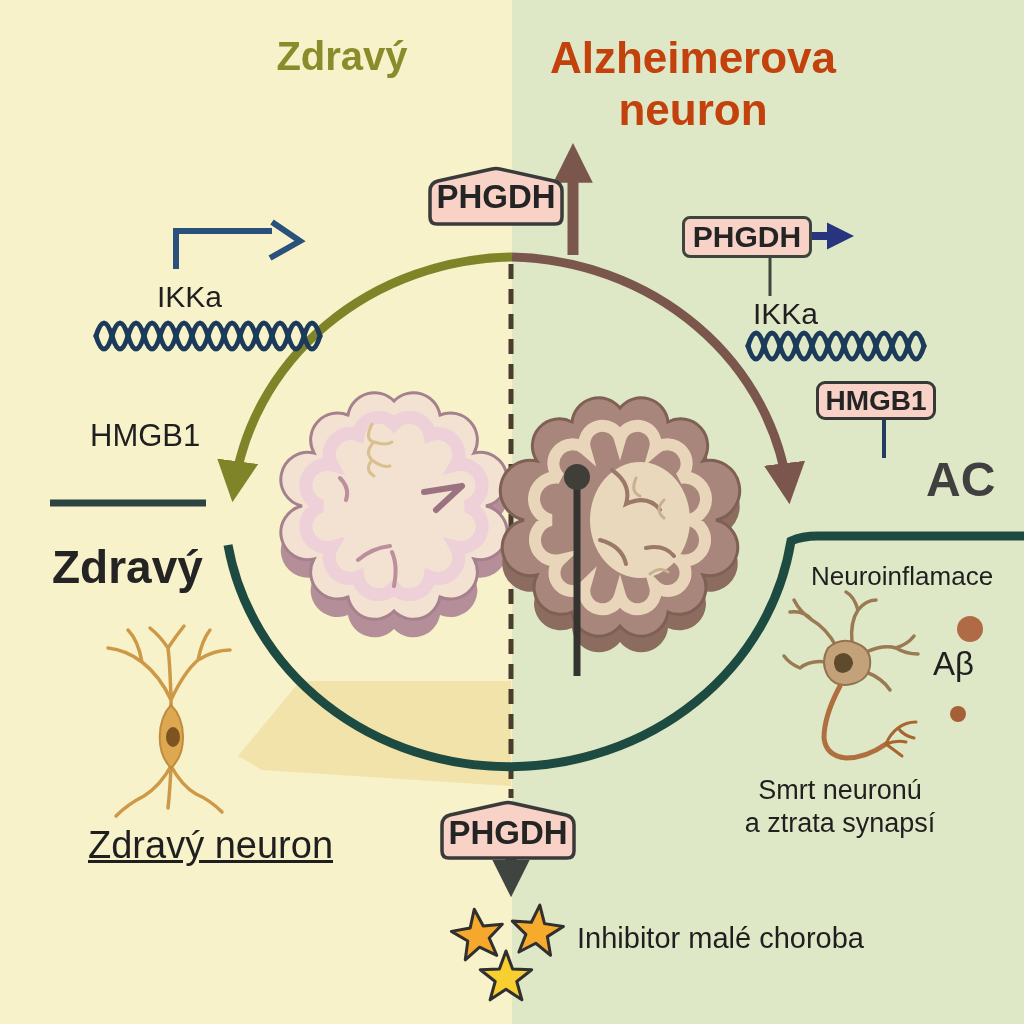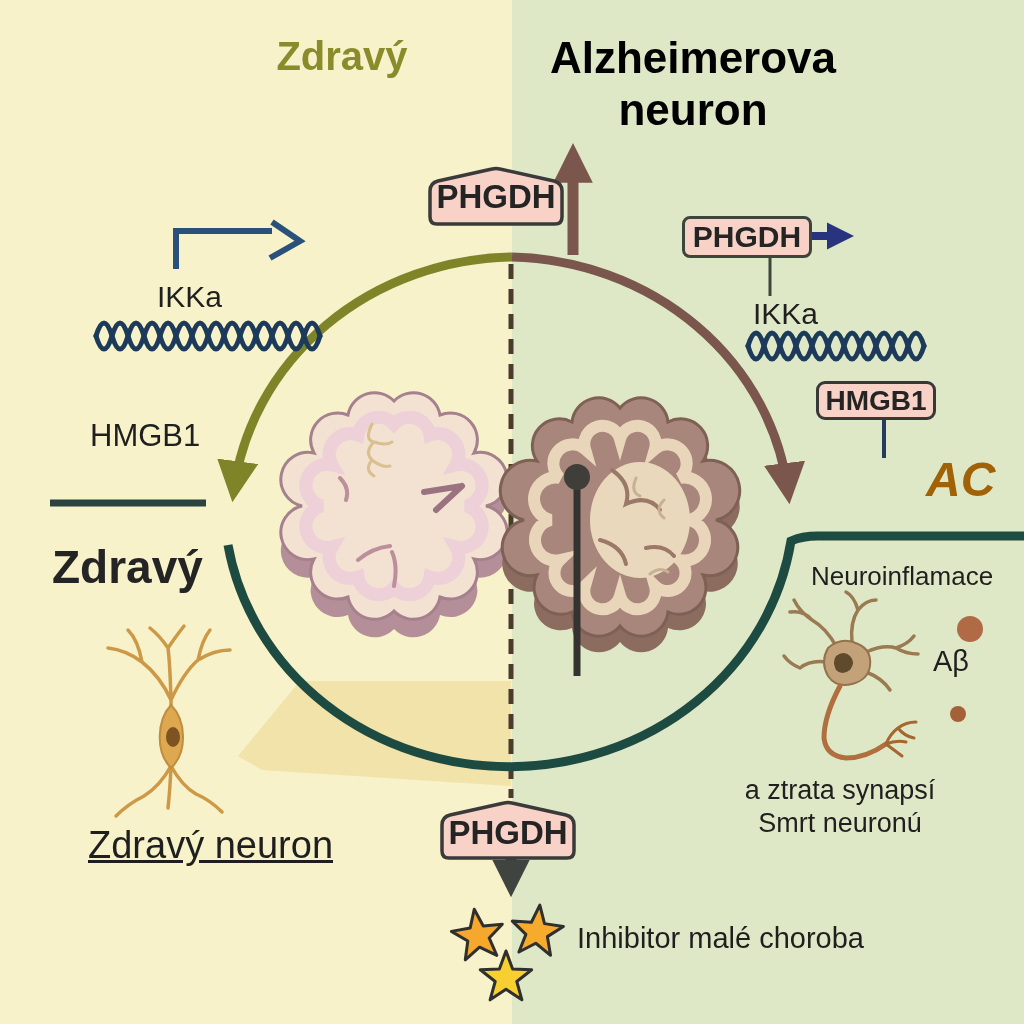--- a/index.html
+++ b/index.html
@@ -4,35 +4,35 @@
 <style>
   html,body{margin:0;padding:0;}
   body{width:1024px;height:1024px;overflow:hidden;font-family:"Liberation Sans",sans-serif;}
   #stage{position:relative;width:1024px;height:829px;background:#f7f2c9;}
   .bg-half{position:absolute;top:0;height:1024px;}
   #bg-left{left:0;width:512px;background:#f7f2c9;}
   #bg-right{left:512px;width:512px;background:#dfe8c6;}
   svg.overlay{position:absolute;left:0;top:0;}
   .lbl{position:absolute;color:#1f1f1f;white-space:nowrap;}
   .title-left{left:272px;top:34px;width:140px;text-align:center;font-size:40px;font-weight:700;color:#8a8c2c;}
-  .title-right{left:543px;top:32px;width:300px;text-align:center;font-size:44px;font-weight:700;color:#000000;line-height:52px;}
+  .title-right{left:543px;top:32px;width:300px;text-align:center;font-size:44px;font-weight:700;color:#c2410c;line-height:52px;}
   .ikka-left{left:157px;top:280px;font-size:30px;font-weight:500;}
   .hmgb1-left{left:90px;top:418px;font-size:31px;font-weight:500;}
   .zdravy-big{left:52px;top:540px;font-size:46px;font-weight:700;color:#242424;}
   .zdravy-neuron{left:88px;top:824px;font-size:38px;font-weight:400;text-decoration:underline;}
   .penta-label{position:absolute;width:140px;text-align:center;font-size:33px;font-weight:600;color:#242424;}
   .penta-top{left:426px;top:178px;}
   .penta-bottom{left:438px;top:814px;}
   .pink-box{position:absolute;background:#f8d2c7;border:3px solid #3c463c;display:flex;align-items:center;justify-content:center;font-weight:600;color:#242424;}
   .phgdh-right{left:682px;top:216px;width:124px;height:36px;border-radius:8px;font-size:30px;}
   .hmgb1-right{left:816px;top:381px;width:114px;height:33px;border-radius:9px;font-size:28px;border-color:#383838;}
   .ikka-right{left:753px;top:297px;font-size:30px;font-weight:500;}
-  .ac-label{left:926px;top:452px;font-size:48px;font-weight:700;color:#a16207;font-style:italic;}
+  .ac-label{left:926px;top:452px;font-size:48px;font-weight:700;color:#404040;}
   .neuroinflamace{left:811px;top:561px;font-size:26px;font-weight:500;text-align:right;}
-  .abeta{left:933px;top:645px;font-size:29px;font-weight:500;}
+  .abeta{left:933px;top:645px;font-size:33px;font-weight:500;}
   .smrt{left:730px;top:774px;width:220px;text-align:center;font-size:27px;font-weight:500;line-height:33px;white-space:nowrap;}
   .inhibitor{left:577px;top:922px;font-size:29px;font-weight:500;}
 </style>
 </head>
 <body>
 
 <div id="stage">
 
   <div class="bg-half" id="bg-left"></div>
   <div class="bg-half" id="bg-right"></div>
@@ -158,20 +158,20 @@
     <span>PHGDH</span>
   </div>
   <div class="lbl ikka-right">IKKa</div>
   <div class="pink-box hmgb1-right">
     <span>HMGB1</span>
   </div>
   <div class="lbl ac-label">AC</div>
   <div class="lbl neuroinflamace">Neuroinflamace</div>
   <div class="lbl abeta">Aβ</div>
   <div class="lbl smrt">
+    <div>Smrt neuronú</div>
     <div>a ztrata synapsí</div>
-    <div>Smrt neuronú</div>
   </div>
 
   <div class="lbl penta-label penta-bottom">PHGDH</div>
   <div class="lbl inhibitor">Inhibitor malé choroba</div>
 
 </div>
 
 </body></html>

